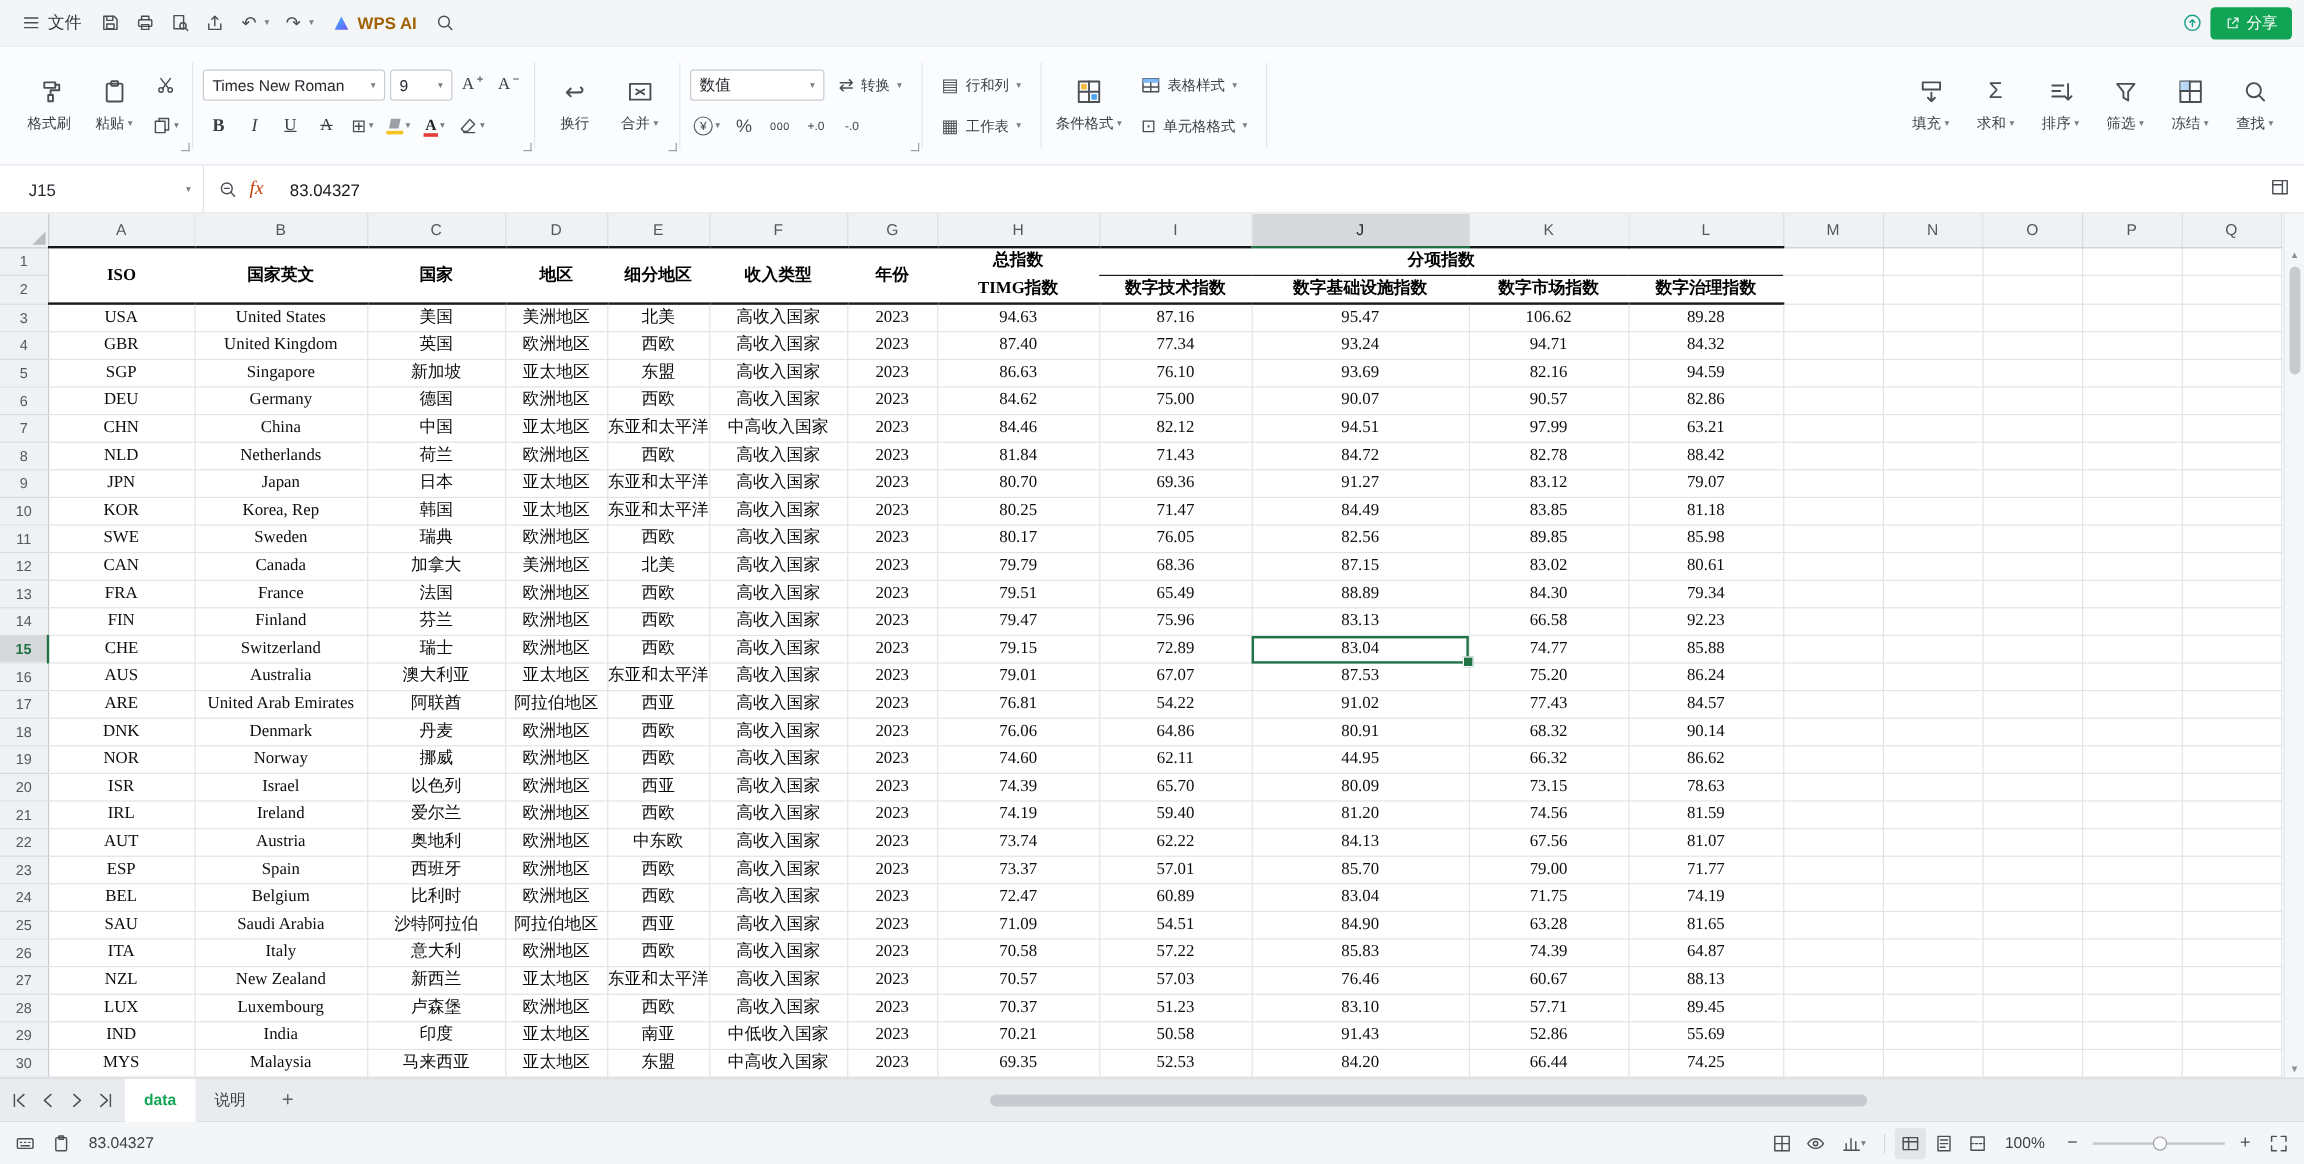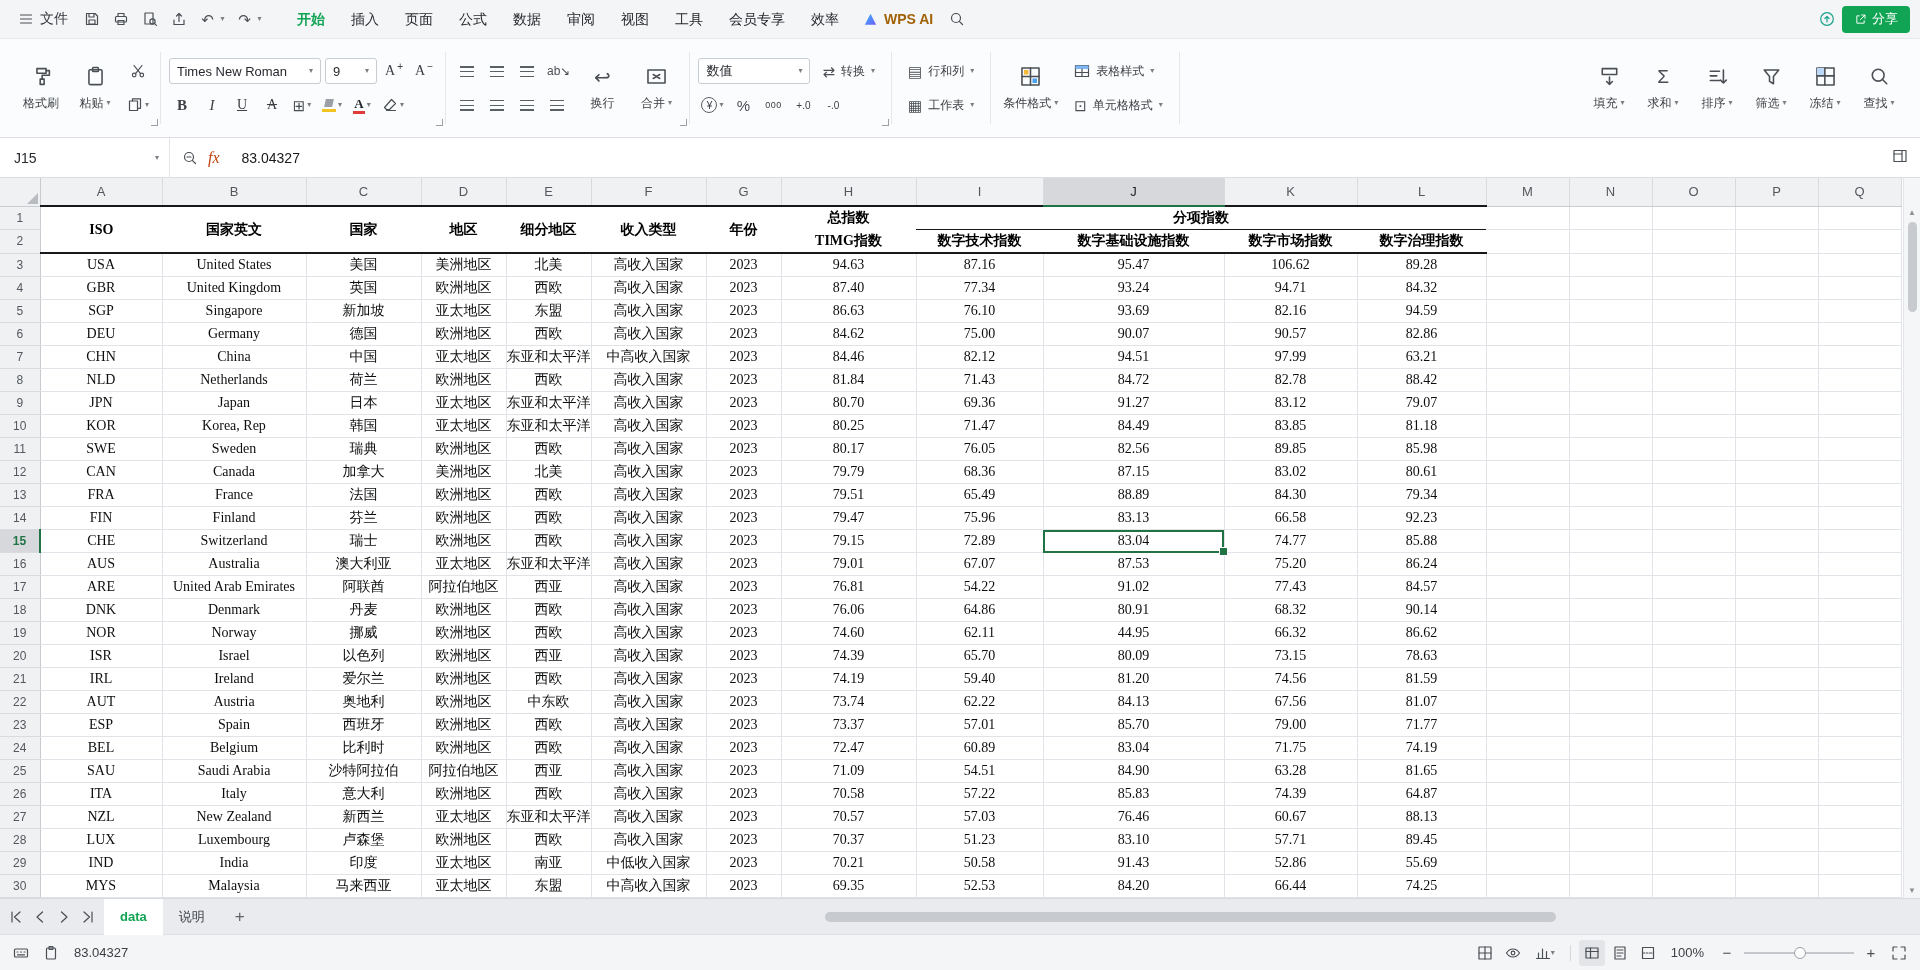--- a/index.html
+++ b/index.html
@@ -46,21 +46,21 @@
 .ic-hl{position:relative;width:14px;height:14px;display:inline-block;}
 .ic-hl::before{content:"";position:absolute;left:3px;top:1px;width:8px;height:8px;background:#9aa0a6;transform:skewX(-12deg);}
 .ic-hl::after{content:"";position:absolute;left:0;bottom:0;width:14px;height:3.5px;background:#f3c321;}
 .ic-fc{font-family:"Liberation Serif",serif;font-size:13px;font-weight:bold;line-height:1;border-bottom:3.5px solid #e23c39;padding:0 1px 1px;color:#202327;}
 .ic-lines{width:14px;height:11px;background:repeating-linear-gradient(to bottom,#5a5f66 0 1.5px,transparent 1.5px 4.75px);}
 .ic-coin{width:16px;height:16px;border:1px solid #5a5f66;border-radius:50%;font-size:10px;display:flex;align-items:center;justify-content:center;color:#3c4046;}
 .t000{font-size:9px;letter-spacing:.5px;color:#3c4046;}
 .tdec{font-size:10px;color:#3c4046;}
 
 .formulabar{height:40px;flex:0 0 40px;background:#fff;border-bottom:1px solid #dadde1;display:flex;align-items:center;}
-.namebox{width:170px;height:40px;display:flex;align-items:center;justify-content:space-between;padding:0 10px 0 14px;border-right:1px solid #e3e5e9;font-size:14px;color:#26292e;}
+.namebox{width:170px;height:40px;display:flex;align-items:center;justify-content:space-between;padding:0 10px 0 24px;border-right:1px solid #e3e5e9;font-size:14px;color:#26292e;}
 .fbicons{display:flex;align-items:center;gap:10px;padding:0 12px;height:24px;}
 .fx{font-family:"Liberation Serif",serif;font-style:italic;font-size:16px;color:#c2410c;}
 .fbvalue{padding:0 10px;font-size:14px;color:#17181a;}
 .fbright{margin-left:auto;padding:0 12px;}
 
 .gridwrap{position:relative;height:720px;flex:0 0 720px;background:#fff;overflow:hidden;}
 table.sheet{border-collapse:collapse;table-layout:fixed;width:1901px;}
 .sheet td{height:23px;line-height:22px;text-align:center;vertical-align:middle;white-space:nowrap;overflow:hidden;padding:0;}
 .sheet tr.chrow td{height:28px;line-height:27px;}
 .colhead{background:#eff1f3;border-right:1px solid #d8dbdf;border-bottom:1px solid #c8cbcf;color:#54585e;font-size:13px;}
@@ -146,32 +146,20 @@
     <div class="tb-icon caretbtn">
         <span class="caret">▾</span>
       </div>
     <div class="tb-icon">
         <span class="glyph">↷</span>
       </div>
     <div class="tb-icon caretbtn">
         <span class="caret">▾</span>
       </div>
 
-    <div class="tabs">
-        <div class="tab active">开始</div>
-        <div class="tab">插入</div>
-        <div class="tab">页面</div>
-        <div class="tab">公式</div>
-        <div class="tab">数据</div>
-        <div class="tab">审阅</div>
-        <div class="tab">视图</div>
-        <div class="tab">工具</div>
-        <div class="tab">会员专享</div>
-        <div class="tab">效率</div>
-      </div>
 
     <div class="wpsai">
       <svg width="17" height="17" viewBox="0 0 18 18">
           <defs>
             <linearGradient id="g1" x1="0" y1="0" x2="1" y2="1">
               <stop offset="0" stop-color="#38b6ff"></stop>
               <stop offset="1" stop-color="#6e5bf7"></stop>
             </linearGradient>
           </defs>
           <path d="M3 14.5L9 3l6 11.5H3z" fill="url(#g1)"></path>
@@ -293,50 +281,20 @@
               </svg>
               <span class="caret">▾</span>
             </div>
         </div>
       </div>
       <span class="gcorner"></span>
     </div>
     <div class="rdiv"></div>
 
     <div class="rgroup">
-      <div class="gcol">
-        <div class="rrow">
-          <div class="sbtn">
-              <span class="ic-lines"></span>
-            </div>
-          <div class="sbtn">
-              <span class="ic-lines"></span>
-            </div>
-          <div class="sbtn">
-              <span class="ic-lines"></span>
-            </div>
-          <div class="sbtn">
-              <span class="glyph" style="font-size:12px">ab↘</span>
-            </div>
-        </div>
-        <div class="rrow">
-          <div class="sbtn">
-              <span class="ic-lines"></span>
-            </div>
-          <div class="sbtn">
-              <span class="ic-lines"></span>
-            </div>
-          <div class="sbtn">
-              <span class="ic-lines"></span>
-            </div>
-          <div class="sbtn">
-              <span class="ic-lines"></span>
-            </div>
-        </div>
-      </div>
       <div class="bigbtn">
         <span class="bicon">
             <span class="glyph">↩</span>
           </span>
         <span class="blbl">
             <span>换行</span>
           </span>
       </div>
       <div class="bigbtn">
         <span class="bicon">

